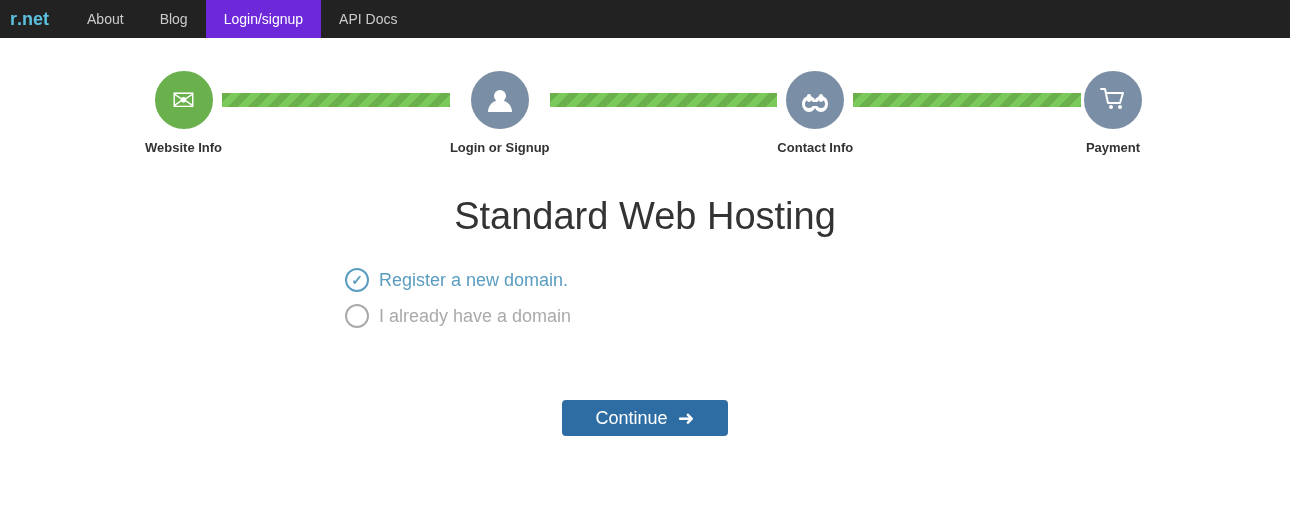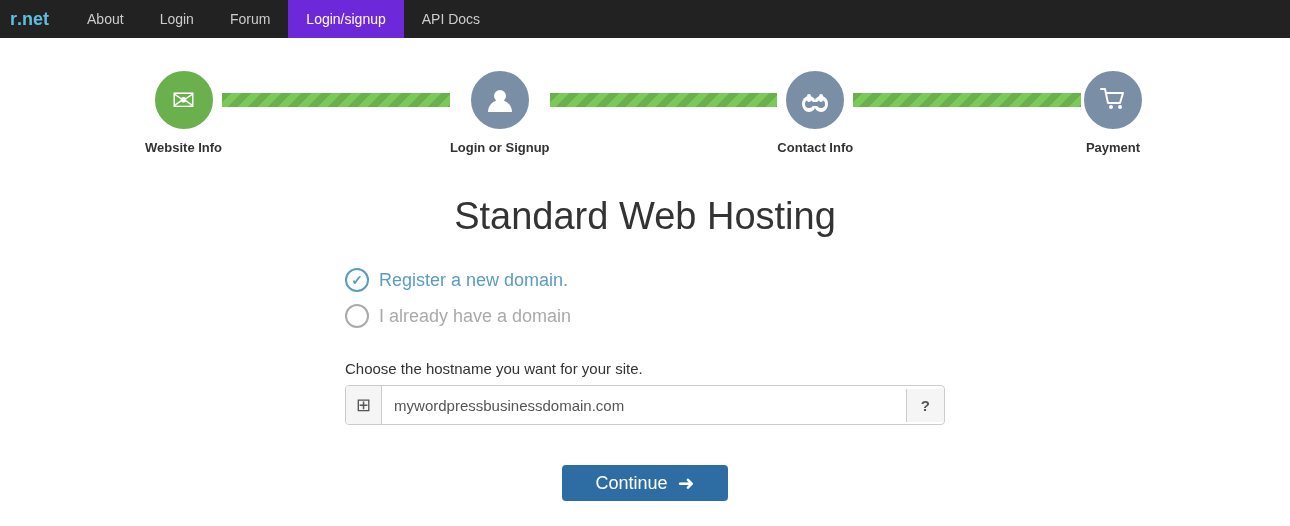--- a/index.html
+++ b/index.html
@@ -219,22 +219,21 @@
 </head>
 <body>
 
 <nav>
   <div class="nav-logo">
     <span>r</span>
       <span style="color:#5bc0de">.net</span>
   </div>
   <div class="nav-links">
     <a class="nav-link">About</a>
-    <a class="nav-link">Login</a>
-    <a class="nav-link">Forum</a>
+    <a class="nav-link">Blog</a>
     <a class="nav-link active">Login/signup</a>
     <a class="nav-link">API Docs</a>
   </div>
 </nav>
 
 <div class="stepper-container">
   <div class="stepper">
 
     <div class="step-wrapper">
       <div class="step-circle">✉</div>
@@ -293,26 +292,18 @@
     <div class="radio-option">
       <div class="radio-icon checked"></div>
       <span class="radio-label-checked">Register a new domain.</span>
     </div>
     <div class="radio-option">
       <div class="radio-icon unchecked"></div>
       <span class="radio-label-unchecked">I already have a domain</span>
     </div>
   </div>
 
-  <div class="hostname-section">
-    <div class="hostname-label">Choose the hostname you want for your site.</div>
-    <div class="hostname-input-row">
-      <div class="hostname-icon-box">⊞</div>
-      <input class="hostname-input" type="text" value="mywordpressbusinessdomain.com" style="">
-      <div class="hostname-help">?</div>
-    </div>
-  </div>
 
   <button class="continue-btn">
     <span>Continue</span>
     <span class="arrow-icon">➜</span>
   </button>
 </div>
 
 </body></html>

